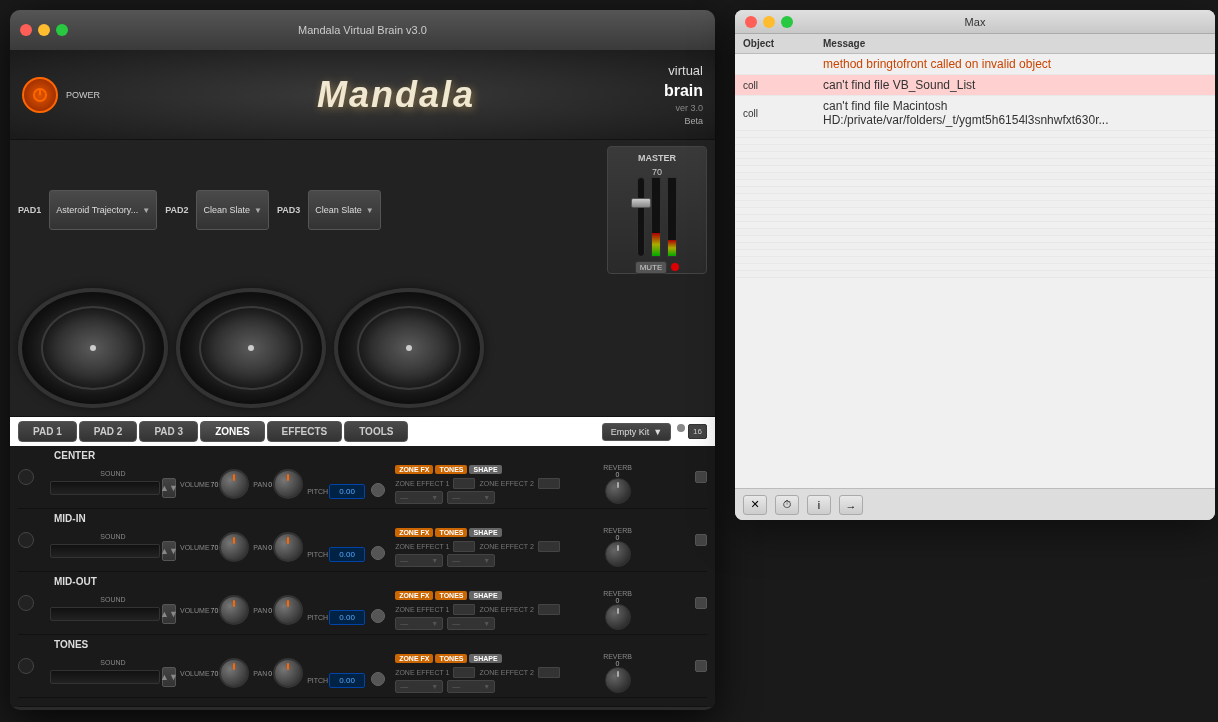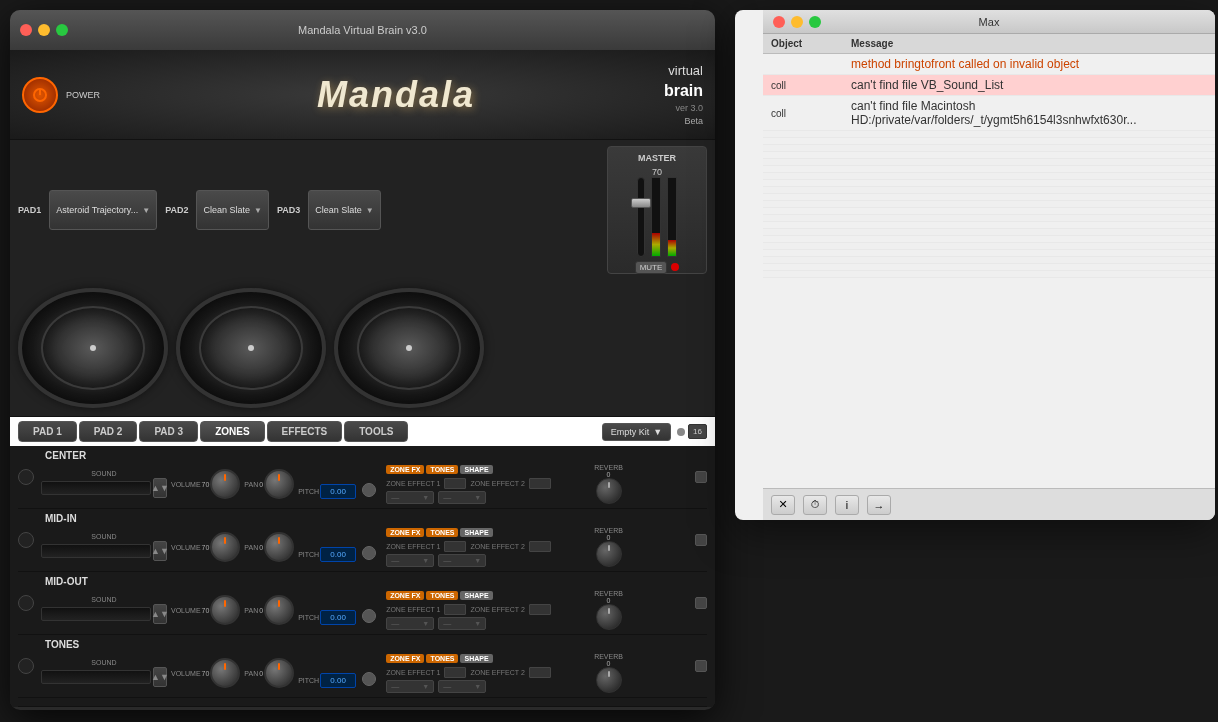--- a/index.html
+++ b/index.html
@@ -472,21 +472,21 @@
       position: relative;
       background: #1a1a1a;
       padding: 0 8px;
     }
 
     .zone-row-wrapper {
       display: flex;
       align-items: center;
       padding: 4px 0;
       border-bottom: 1px solid #111;
-      gap: 7px;
+      gap: 16px;
     }
 
     .zone-left-toggle {
       width: 16px;
       height: 16px;
       border-radius: 50%;
       border: 1px solid #444;
       background: #222;
       flex-shrink: 0;
       cursor: pointer;
@@ -774,21 +774,21 @@
     <div class="tab">PAD 1</div>
     <div class="tab">PAD 2</div>
     <div class="tab">PAD 3</div>
     <div class="tab active">ZONES</div>
     <div class="tab">EFFECTS</div>
     <div class="tab">TOOLS</div>
     <div class="kit-selector">
       <span>Empty Kit</span>
       <span>▼</span>
     </div>
-    <div style="display:flex;align-items:center;gap:3px;">
+    <div style="display:flex;gap:3px;">
       <div class="led-indicator"></div>
       <div class="voices-badge">16</div>
     </div>
   </div>
 
   <div class="zones-container">
 
     <div class="zone-row-wrapper">
       <div class="zone-left-toggle"></div>
       <div class="zone-content">
@@ -1038,21 +1038,21 @@
     </div>
 
     <div class="zone-row-wrapper">
       
       
       
     </div>
   </div>
 </div>
 
-<div class="max-window" style="position:relative;padding-left:28px;">
+<div class="max-window" style="position:relative;">
   <div class="max-titlebar">
     <div class="window-controls">
       <div class="win-btn close"></div>
       <div class="win-btn min"></div>
       <div class="win-btn max"></div>
     </div>
     <span class="max-title">Max</span>
   </div>
 
   <div class="max-table-header">

